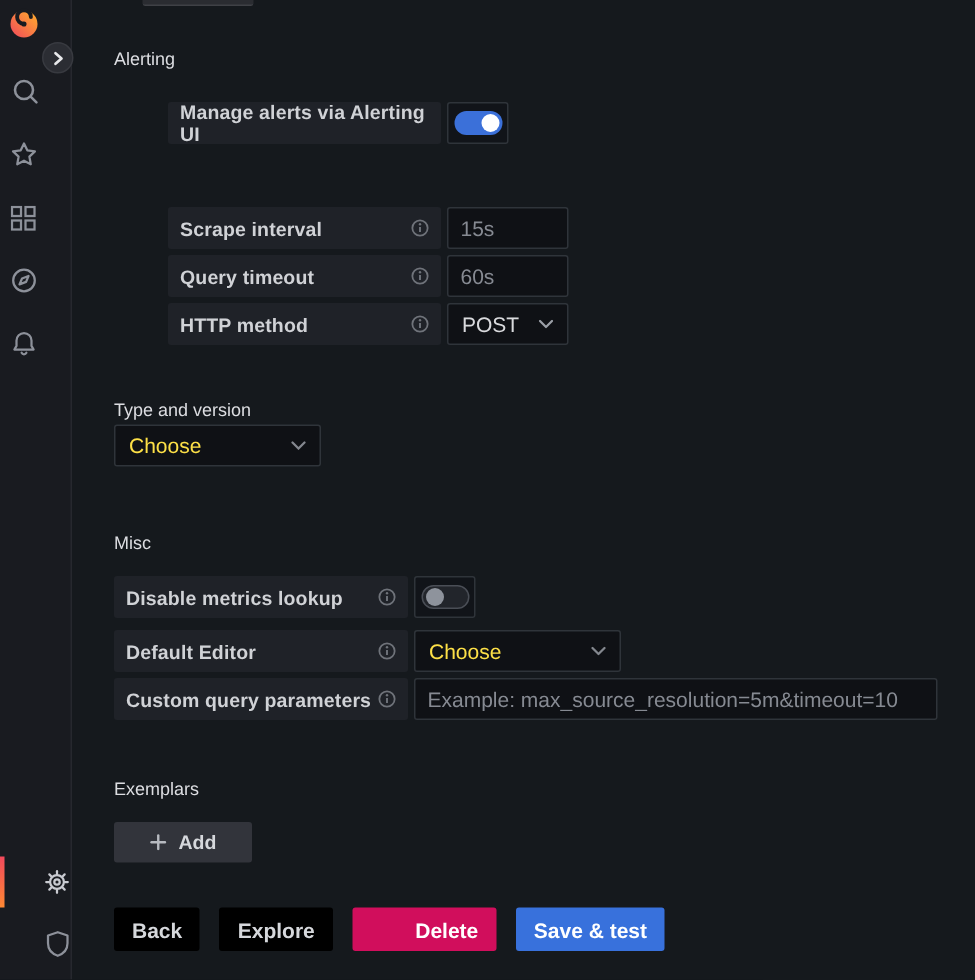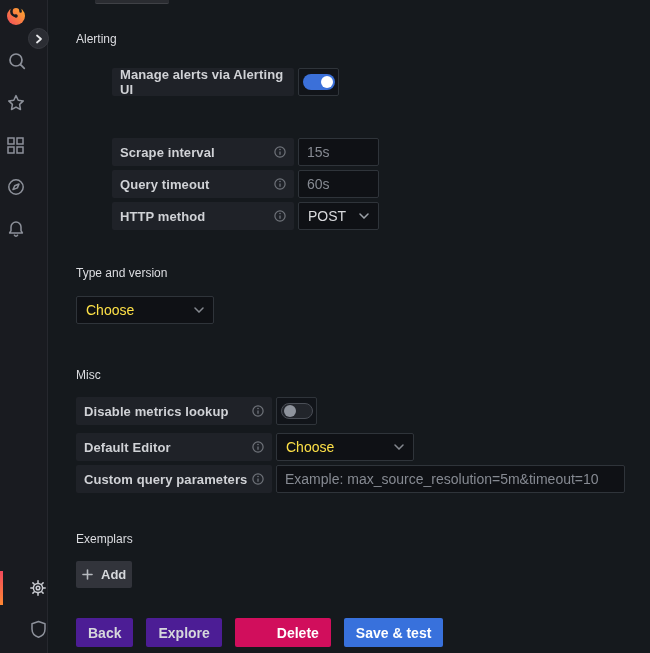--- a/index.html
+++ b/index.html
@@ -41,21 +41,21 @@
     border-radius:0 0 2px 2px;
   }
   .content { position:absolute; left:76px; top:0; width:560px; }
 
   .section-title {
     font-size:12px; font-weight:500; color:#dcdde1;
     line-height:20px; margin:0;
   }
   .mt-alerting { margin-top:29px; margin-bottom:19px; }
   .mt-group    { margin-top:42px; }
-  .mt-typever  { margin-top:33px; margin-bottom:13px; }
+  .mt-typever  { margin-top:33px; }
   .mt-misc     { margin-top:41px; margin-bottom:12px; }
   .mt-exempl   { margin-top:36px; margin-bottom:12px; }
 
   .form-row { display:flex; align-items:stretch; height:28px; margin-bottom:4px; }
   .form-row.toggle-gap { margin-bottom:8px; }
 
   .label-box {
     background:#1f2228; border-radius:2px;
     display:flex; align-items:center; justify-content:space-between;
     padding:0 8px; margin-right:4px;
@@ -92,28 +92,28 @@
   .switch.on  { background:#3b70d9; }
   .switch.on  .knob { position:absolute; right:2px; top:2px; width:12px; height:12px; border-radius:50%; background:#fff; }
   .switch.off { background:#22252b; border:1px solid #4a4e56; }
   .switch.off .knob { position:absolute; left:2px; top:1px; width:12px; height:12px; border-radius:50%; background:#8e939c; }
 
   .btn {
     border:none; border-radius:2px; height:29px;
     font-family:"Liberation Sans","DejaVu Sans",sans-serif;
     font-size:14px; font-weight:700; padding:0 12px; cursor:pointer;
   }
-  .btn-secondary { background:#4c1d95; color:#d6d8dc;padding-left:12px; }
+  .btn-secondary { background:#000000; color:#d6d8dc;padding-left:12px; }
   .btn-danger    { background:#d10e5c; color:#ffffff;padding-left:42px; }
   .btn-primary   { background:#3871dc; color:#ffffff; }
 
   .add-btn {
     display:inline-flex; align-items:center; gap:8px;
     background:#32343b; color:#d6d8dc;
-    border:none; border-radius:2px; height:27px; padding:0 6px;
+    border:none; border-radius:2px; height:27px; padding:0 24px;
     font-family:"Liberation Sans","DejaVu Sans",sans-serif;
     font-size:13px; font-weight:700; cursor:pointer;
   }
 
   .footer-row { display:flex; gap:13px; margin-top:30px; }
 
   svg { display:block; }
 </style>
 </head>
 <body>

